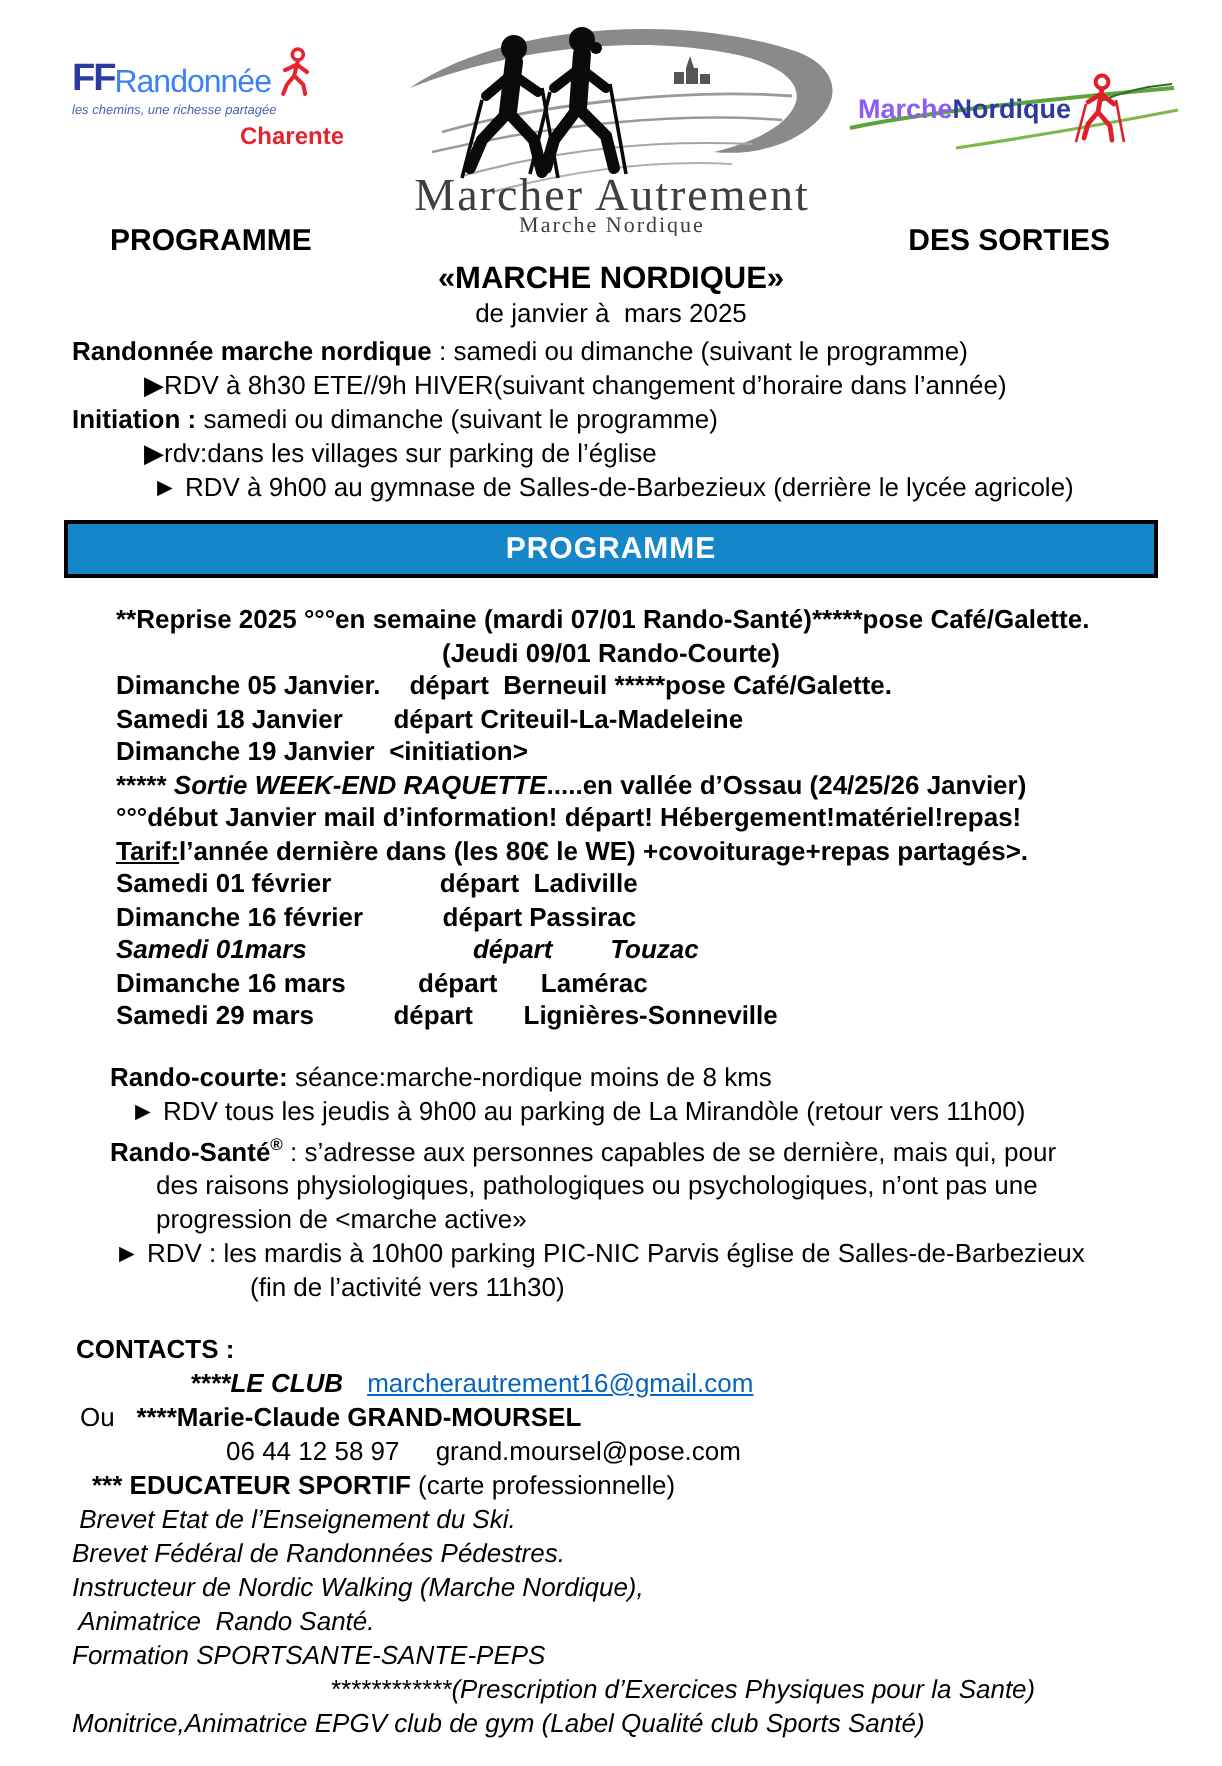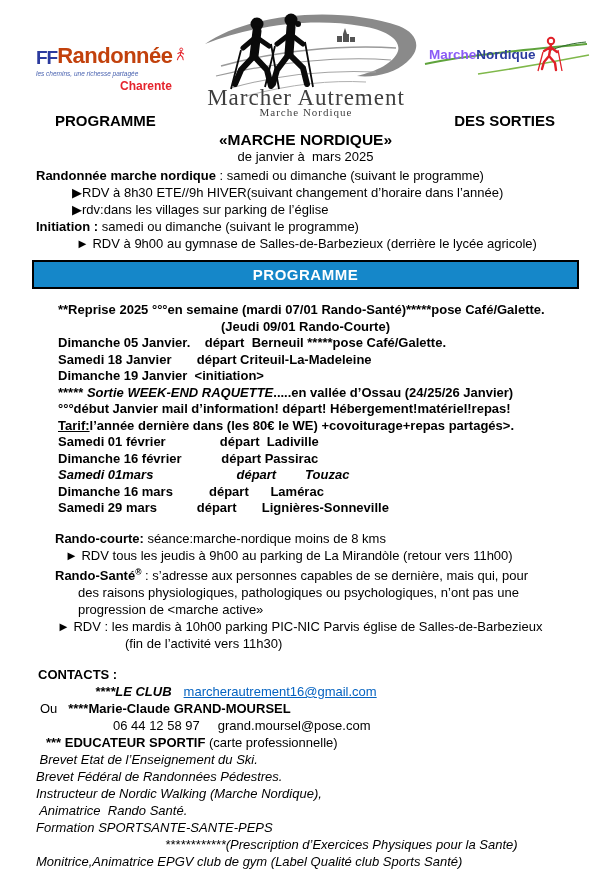--- a/index.html
+++ b/index.html
@@ -3,24 +3,24 @@
 <meta charset="utf-8">
 <style>
   html,body{margin:0;padding:0;}
   body{
     width:611px;height:883px;background:#ffffff;color:#000;
     font-family:"Liberation Sans","DejaVu Sans",sans-serif;
     position:relative;overflow:hidden;
   }
   
   .header{position:relative;height:112px;}
-  .logo-left{position:absolute;left:36px;top:41px;width:150px;}
+  .logo-left{position:absolute;left:36px;top:23px;width:150px;}
   .ffr-row{display:flex;align-items:flex-end;}
   .ffr-ff{font-weight:bold;font-size:19px;color:#2b3a9e;letter-spacing:-1px;}
-  .ffr-name{font-weight:bold;font-size:22px;color:#c2410c;letter-spacing:-0.5px;}
+  .ffr-name{font-weight:normal;font-size:16px;color:#3b82f6;letter-spacing:-0.5px;}
   .ffr-walker{margin-left:2px;margin-bottom:2px;}
   .ffr-tagline{font-size:6.5px;color:#4a63b0;font-style:italic;margin-top:1px;white-space:pre;}
   .ffr-region{font-size:12px;font-weight:bold;color:#e5242d;text-align:right;padding-right:14px;margin-top:2px;}
   .logo-center{position:absolute;left:50%;transform:translateX(-50%);top:4px;}
   .logo-right{position:absolute;right:20px;top:34px;width:168px;height:50px;}
   .logo-right svg{position:absolute;left:0;top:0;}
   .mn-text{position:absolute;left:6px;top:13px;font-weight:bold;font-size:13.5px;white-space:pre;}
   .mn-marche{color:#8b5cf6;}
   .mn-nordique{color:#2b3a9e;}
   
@@ -124,22 +124,22 @@
   <div class="titles-row">
     <span>PROGRAMME</span>
     <span>DES SORTIES</span>
   </div>
   <div class="main-title">«MARCHE NORDIQUE»</div>
   <div class="period">de janvier à  mars 2025</div>
 
   <div class="intro">
     <div class="line ind36"><span class="b">Randonnée marche nordique</span><span> : samedi ou dimanche (suivant le programme)</span></div>
     <div class="line ind72">▶RDV à 8h30 ETE//9h HIVER(suivant changement d’horaire dans l’année)</div>
+    <div class="line ind36"><span class="b">Initiation :</span><span> samedi ou dimanche (suivant le programme)</span></div>
     <div class="line ind72">▶rdv:dans les villages sur parking de l’église</div>
-    <div class="line ind36"><span class="b">Initiation :</span><span> samedi ou dimanche (suivant le programme)</span></div>
     <div class="line ind76">► RDV à 9h00 au gymnase de Salles-de-Barbezieux (derrière le lycée agricole)</div>
   </div>
 
   <div class="banner"><span>PROGRAMME</span></div>
 
   <div class="program">
     <div class="pline">**Reprise 2025 °°°en semaine (mardi 07/01 Rando-Santé)*****pose Café/Galette.</div>
     <div class="pline centered">(Jeudi 09/01 Rando-Courte)</div>
     <div class="pline">Dimanche 05 Janvier.    départ  Berneuil *****pose Café/Galette.</div>
     <div class="pline">Samedi 18 Janvier       départ Criteuil-La-Madeleine</div>

